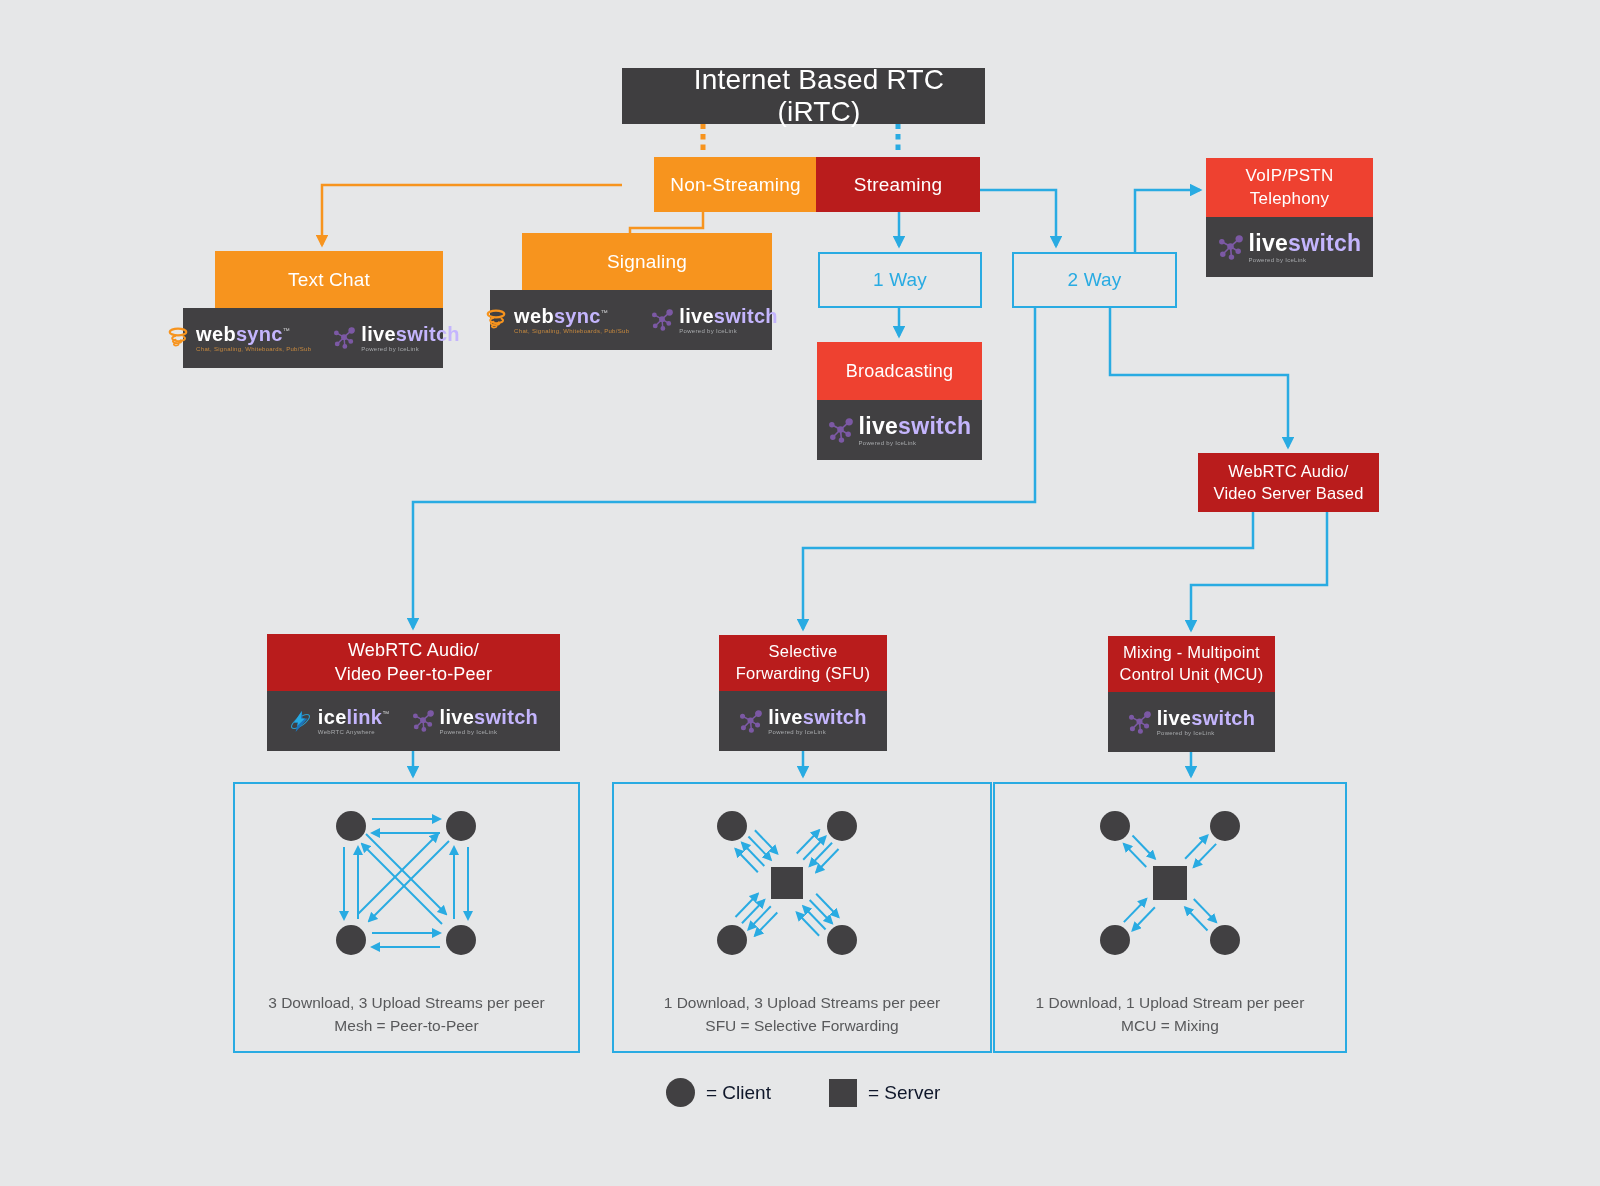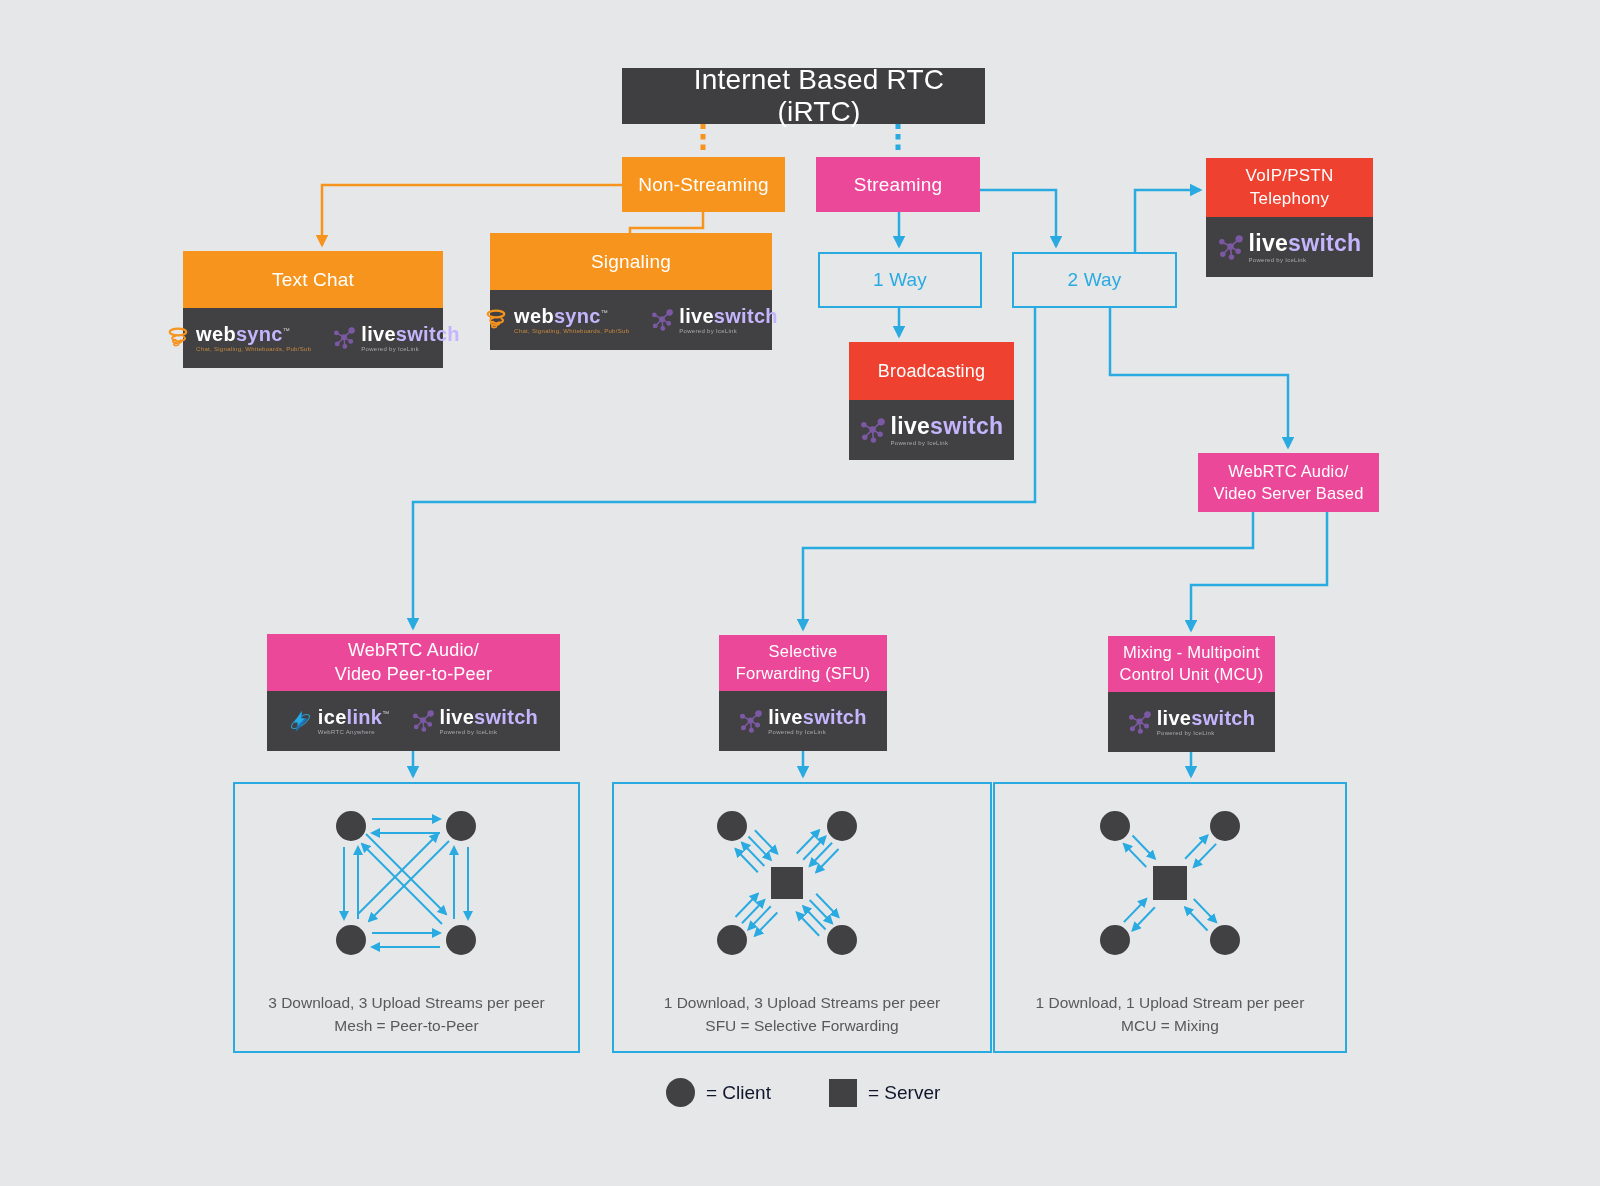--- a/index.html
+++ b/index.html
@@ -3,22 +3,22 @@
 <meta charset="utf-8">
 <style>
   html,body{margin:0;padding:0;background:#e6e7e8;}
   #canvas{position:relative;width:1600px;height:1186px;background:#e6e7e8;overflow:hidden;
           font-family:"Liberation Sans",sans-serif;}
   #wires{position:absolute;left:0;top:0;z-index:1;}
   .box{position:absolute;box-sizing:border-box;z-index:2;}
   .hdr{display:flex;align-items:center;justify-content:center;text-align:center;
        color:#fff;font-size:19px;letter-spacing:.2px;}
   .hdr.two{flex-direction:column;line-height:1.32;font-size:17px;}
-  .orange{background:#f7941e;}
-  .blue{background:#ec4899;}
+  .orange{background:#f7941e;margin-left:32px;}
+  .blue{background:#b91c1c;}
   .red{background:#ee4130;}
   .dark{background:#3f3e40;}
   .outline{border:2px solid #29abe2;color:#29abe2;background:transparent;}
   #title .hdr{font-size:28px;padding-left:31px;}
   .logobar{background:#414042;display:flex;align-items:center;justify-content:center;gap:22px;}
   .lg{display:flex;align-items:center;gap:6px;}
   .lg .lt{display:flex;flex-direction:column;line-height:1;}
   .lg .nm{font-size:20px;letter-spacing:.3px;white-space:nowrap;}
   .lg.big .nm{font-size:23px;}
   .lg .nm b{font-weight:700;color:#ffffff;font-style:normal;}
@@ -223,21 +223,21 @@
     </div>
   </div>
 
   <div class="box outline hdr" style="left:818px;top:252px;width:164px;height:56px;font-size:19px;">
       <span>1 Way</span>
     </div>
   <div class="box outline hdr" style="left:1012px;top:252px;width:165px;height:56px;font-size:19px;">
       <span>2 Way</span>
     </div>
 
-  <div class="box" style="left:817px;top:342px;width:165px;margin-left:32px;">
+  <div class="box" style="left:817px;top:342px;width:165px;">
     <div class="hdr red" style="height:58px;font-size:18px;">Broadcasting</div>
     <div class="logobar" style="height:60px;">
       <span class="lg big">
         <svg width="25" height="25">
             <use href="#sym-ls"></use>
           </svg>
         <span class="lt">
             <span class="nm"><b>live</b><i>switch</i></span>
         <small>Powered by IceLink</small>
           </span>

